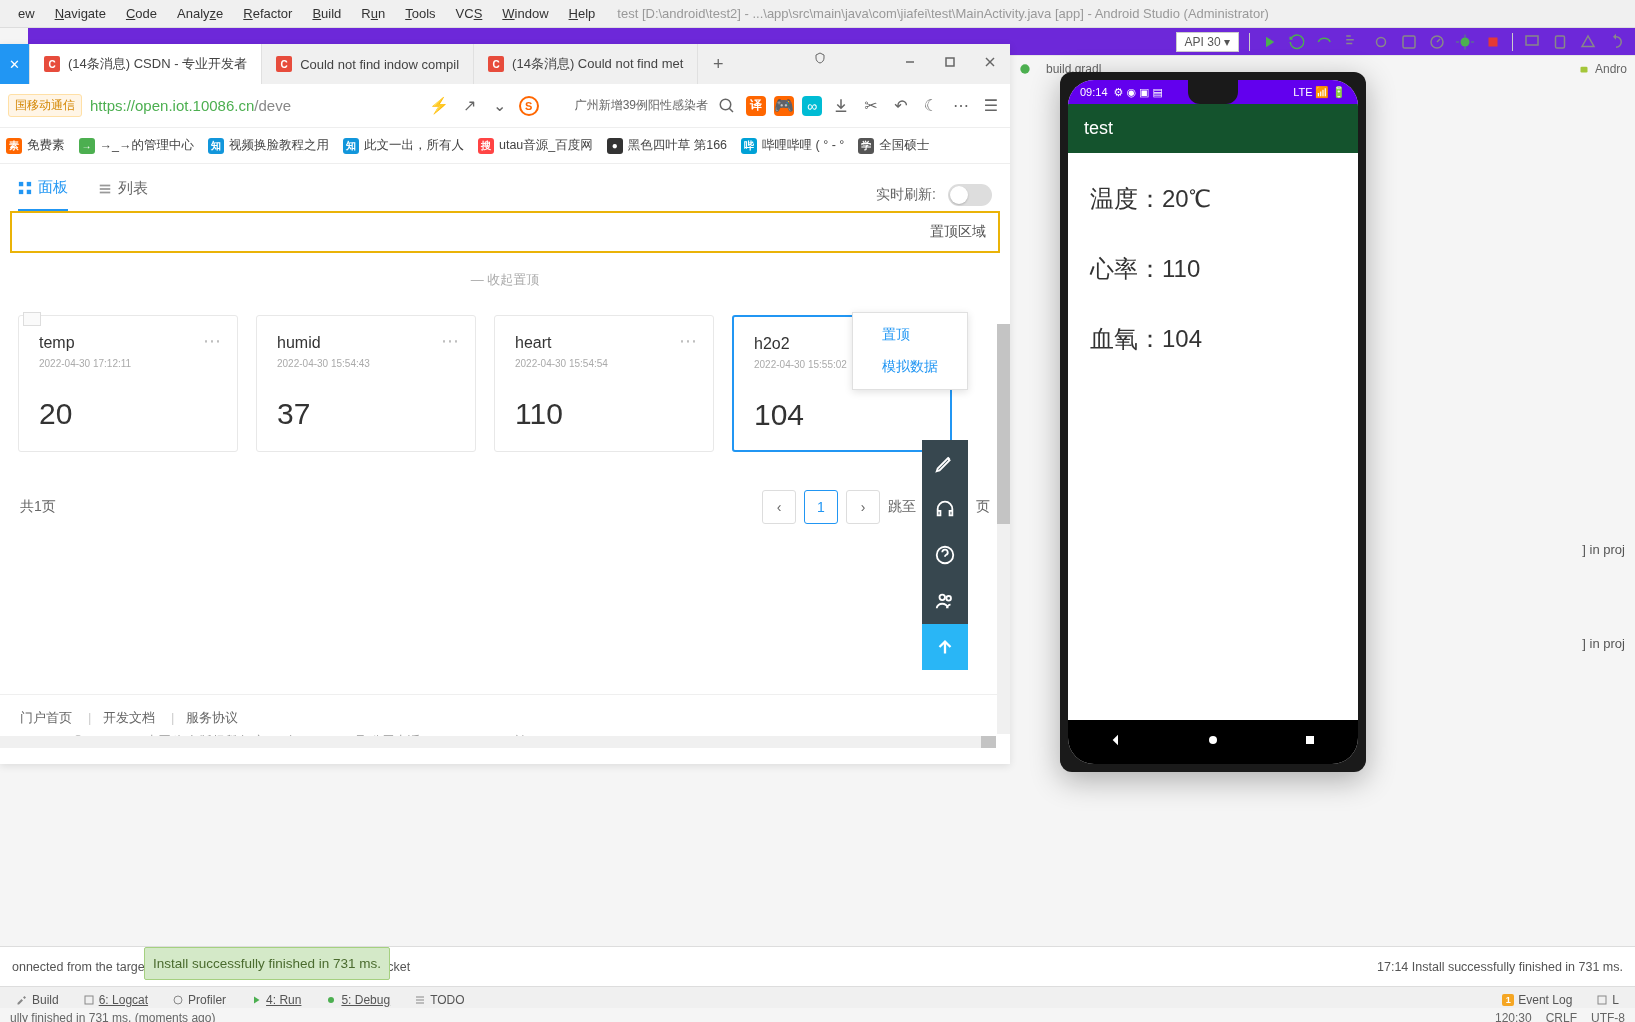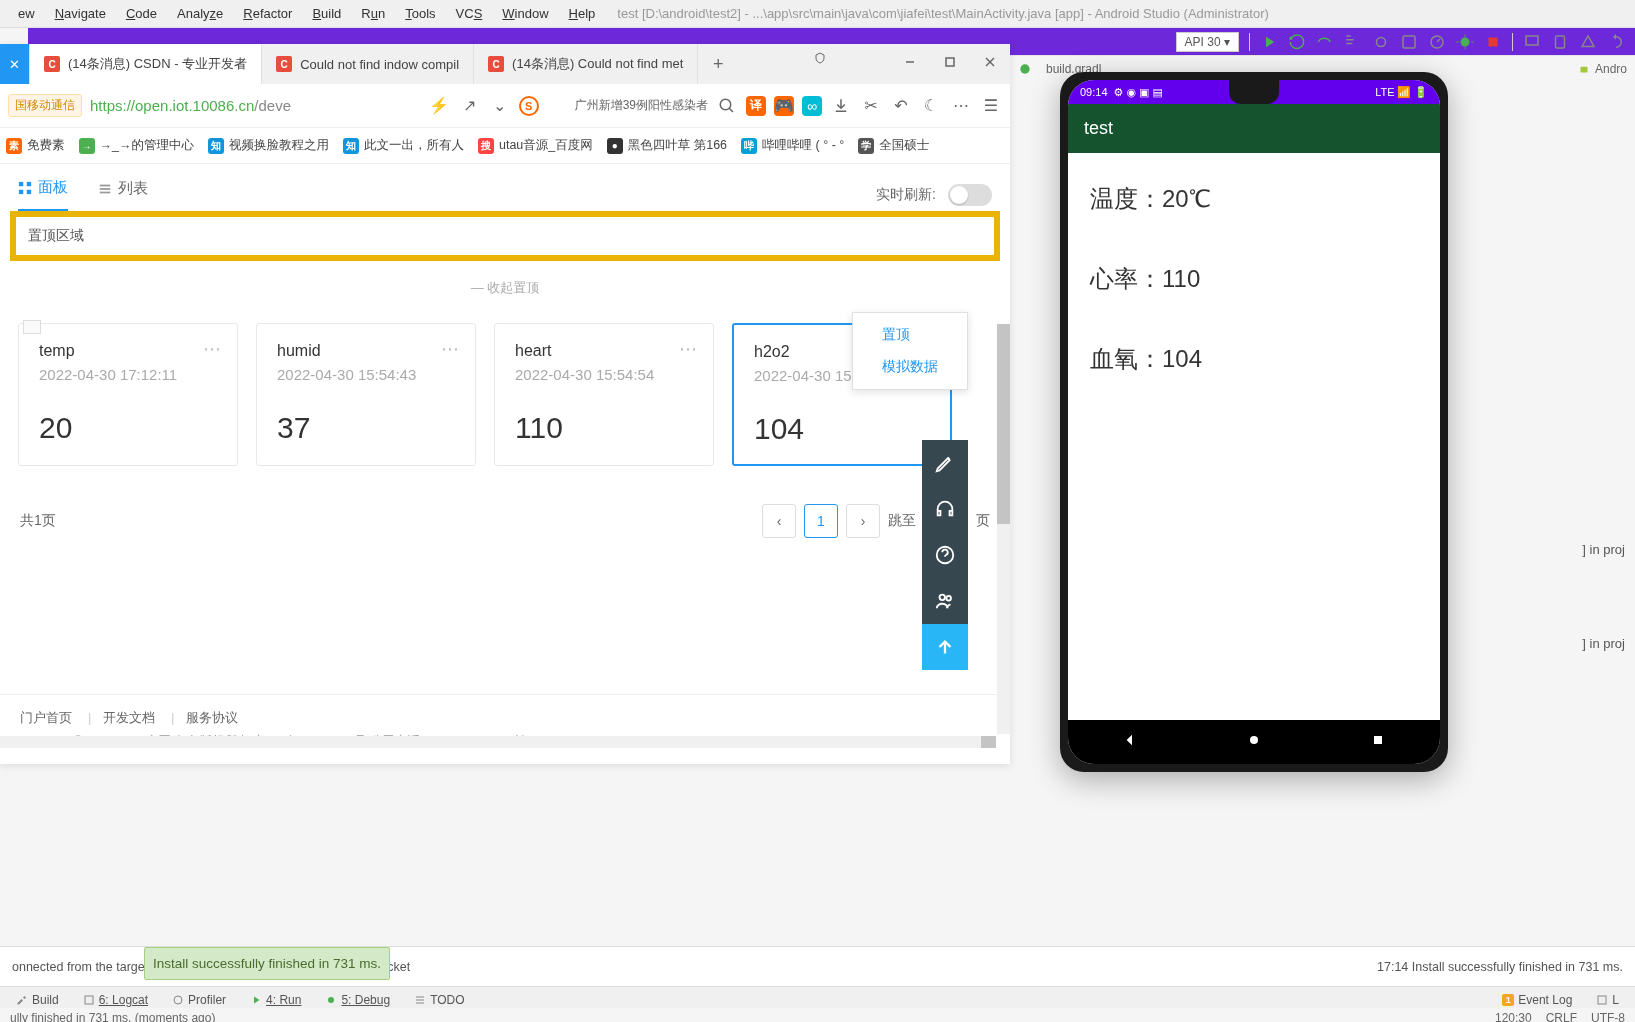--- a/index.html
+++ b/index.html
@@ -48,28 +48,28 @@
     
     .page-content { position: relative; background:#fff; height: calc(100% - 120px); overflow:hidden;}
     .content-tabs { display:flex; align-items:center; padding: 14px 18px 0; gap:30px; font-size:15px; }
     .content-tab { display:flex; align-items:center; gap:6px; padding-bottom:12px; color:#666; cursor:pointer;}
     .content-tab.active { color:#2196F3; border-bottom: 2px solid #2196F3;}
     .content-tab-icons { width:14px;height:14px; display:inline-flex;}
     .refresh-area { margin-left:auto; display:flex; align-items:center; gap:12px; font-size:14px; color:#666;}
     .toggle { width:44px; height:22px; background:#ddd; border-radius:11px; position:relative; cursor:pointer;}
     .toggle::after{content:'';position:absolute;left:2px;top:2px;width:18px;height:18px;background:#fff;border-radius:50%;box-shadow:0 1px 2px rgba(0,0,0,0.2);}
     
-    .pinned-region { border:6px solid #eab308; margin:0 10px; padding:10px 12px; font-size:14px; color:#555;}
+    .pinned-region { border:2px solid #eab308; margin:0 10px; padding:10px 12px; font-size:14px; color:#555;text-align:right;}
     .collapse-hint { text-align:center; color:#aaa; font-size:13px; padding:18px 0;}
     
     .cards-row { display:flex; gap:18px; padding: 8px 18px;}
     .data-card { width:220px; border:1px solid #e8e8e8; background:#fff; padding:18px 20px; border-radius:3px; position:relative;}
     .data-card.selected { border:2px solid #2196F3;}
     .card-title { font-size:16px; color:#333; margin-bottom:6px;}
-    .card-time { font-size:15px; color:#aaa; margin-bottom:28px;}
+    .card-time { font-size:10px; color:#aaa; margin-bottom:28px;}
     .card-value { font-size:30px; color:#333; font-weight:500;}
     .card-menu { position:absolute; top:14px; right:14px; color:#bbb; cursor:pointer; font-size:18px; letter-spacing:2px;}
     .card-handle{position:absolute;top:-4px;left:4px;width:18px;height:14px;border:1px solid #ddd;background:#fafafa;}
     
     .context-menu { position:absolute; background:#fff; border:1px solid #e0e0e0; box-shadow:0 2px 8px rgba(0,0,0,0.12); min-width:100px; padding:6px 0; font-size:14px; z-index:100;}
     .context-menu-item { padding:7px 29px; color:#2196F3; cursor:pointer;}
     .cursor-hand { position:absolute; width:16px; height:20px;}
     
     .pagination { display:flex; align-items:center; gap:8px; padding: 30px 20px; font-size:14px; color:#666;}
     .pg-total { margin-right:auto;}
@@ -83,27 +83,27 @@
     .copyright { color:#999; margin-top:6px; font-size:12.5px;}
     
     
     .float-toolbar { position:absolute; right:42px; top:396px; width:46px; background:#37474F; display:flex; flex-direction:column; z-index:50;}
     .float-btn { width:46px; height:46px; display:flex;align-items:center;justify-content:center; color:#fff; cursor:pointer;}
     .float-btn svg { width:22px;height:22px;}
     .float-btn.top-btn { background:#29B6F6;}
     
     
     .right-area { position:absolute; left:1010px; top:56px; right:0; bottom:30px; }
-    .emulator { position:absolute; left:50px; top:16px; width:388px; height:700px; background:#1a1a1a; border-radius:24px; padding:8px; box-shadow:0 8px 30px rgba(0,0,0,0.3); z-index:200;}
+    .emulator { position:absolute; left:50px; top:16px; width:306px; height:700px; background:#1a1a1a; border-radius:12px; padding:8px; box-shadow:0 8px 30px rgba(0,0,0,0.3); z-index:200;}
     .emu-screen { width:100%; height:100%; background:#fff; border-radius:26px; overflow:hidden; display:flex; flex-direction:column;}
     .emu-notch { position:absolute; top:8px; left:50%; transform:translateX(-50%); width:50px; height:24px; background:#1a1a1a; border-radius:0 0 12px 12px; z-index:5;}
     .emu-statusbar { background:#6200EE; color:#fff; height:24px; display:flex; align-items:center; padding:0 12px; font-size:11px;}
     .emu-statusbar .right-icons{ margin-left:auto; display:flex; gap:3px;}
     .emu-actionbar { background:#14532d; color:#fff; padding:14px 16px; font-size:18px;}
-    .emu-content { flex:1; background:#fff; padding:30px 22px; display:flex; flex-direction:column; gap:48px;}
+    .emu-content { flex:1; background:#fff; padding:30px 22px; display:flex; flex-direction:column; gap:38px;}
     .emu-row { font-size:24px; color:#333;}
     .emu-navbar { height:44px; background:#000; display:flex; justify-content:space-around; align-items:center;}
     .emu-nav-btn { color:#fff; }
     .emu-nav-btn svg{width:16px;height:16px;}
     
     .ide-text-fragment1 { position:absolute; right:10px; top:486px; font-size:13px; color:#555;}
     .ide-text-fragment2 { position:absolute; right:10px; top:580px; font-size:13px; color:#555;}
     
     
     .bottom-console { position:absolute; bottom:36px; left:0; right:0; height:40px; background:#fff; border-top:1px solid #ddd; display:flex; align-items:center; padding:0 12px; font-size:12.5px; color:#555; font-family: 'Consolas', monospace;}

